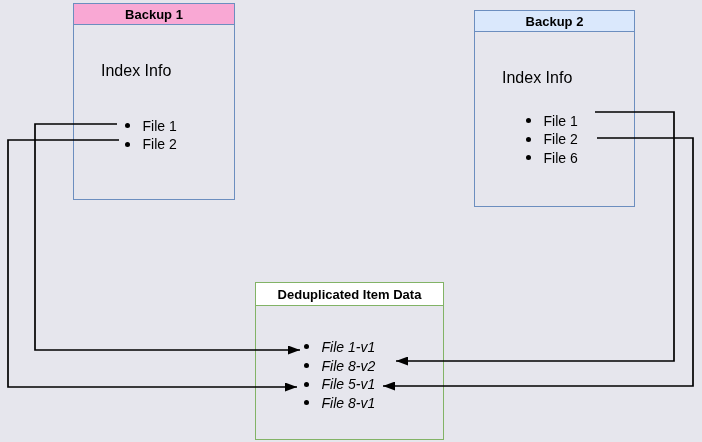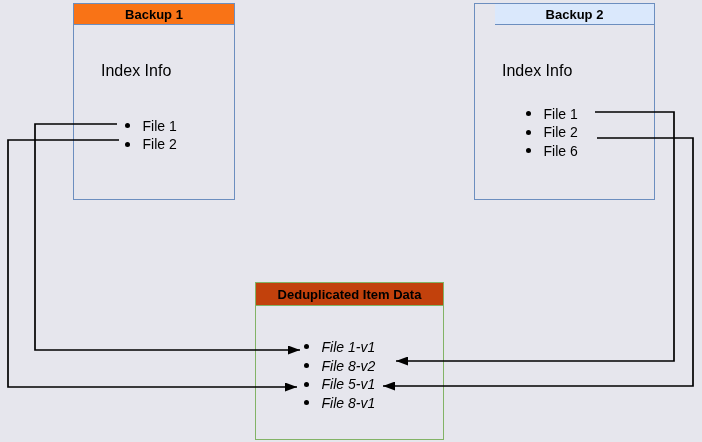--- a/index.html
+++ b/index.html
@@ -22,21 +22,21 @@
     height: 20px;
     border-bottom: 1px solid #6c8ebf;
     display: flex;
     align-items: center;
     justify-content: center;
     font-weight: bold;
     font-size: 13px;
     letter-spacing: 0;
   }
   #backup1 { left: 73px; top: 3px; width: 160px; height: 195px; }
-  #backup2 { left: 474px; top: 3px; width: 159px; height: 195px; padding-left: 20px; }
+  #backup2 { left: 474px; top: 10px; width: 159px; height: 195px; }
   #dedup   { left: 255px; top: 282px; width: 187px; height: 156px; }
   #dedup .box-header { height: 22px; }
 
   .index-label {
     position: absolute;
     left: 27px;
     top: 58px;
     font-size: 16px;
     line-height: 18px;
     white-space: nowrap;
@@ -74,21 +74,21 @@
     height: 442px;
     pointer-events: none;
   }
 </style>
 </head>
 <body>
 
 <div class="canvas">
 
   <div class="box" id="backup1" style="border-color: rgb(108, 142, 191);">
-    <div class="box-header" style="background-color: #f97316; border-color: rgb(108, 142, 191);">
+    <div class="box-header" style="background-color: #f9a8d4; border-color: rgb(108, 142, 191);">
       <span>Backup 1</span>
     </div>
     <div class="index-label">Index Info</div>
     <ul class="file-list">
         <li>
           <span class="dot"></span>
           <span>File 1</span>
         </li>
         <li>
           <span class="dot"></span>
@@ -112,21 +112,21 @@
           <span>File 2</span>
         </li>
         <li>
           <span class="dot"></span>
           <span>File 6</span>
         </li>
       </ul>
   </div>
 
   <div class="box" id="dedup" style="border-color: rgb(130, 179, 102);">
-    <div class="box-header" style="background-color: #c2410c; border-color: rgb(130, 179, 102);">
+    <div class="box-header" style="background-color: #ffffff; border-color: rgb(130, 179, 102);">
       <span>Deduplicated Item Data</span>
     </div>
     <ul class="file-list">
         <li>
           <span class="dot"></span>
           <span>File 1-v1</span>
         </li>
         <li>
           <span class="dot"></span>
           <span>File 8-v2</span>

